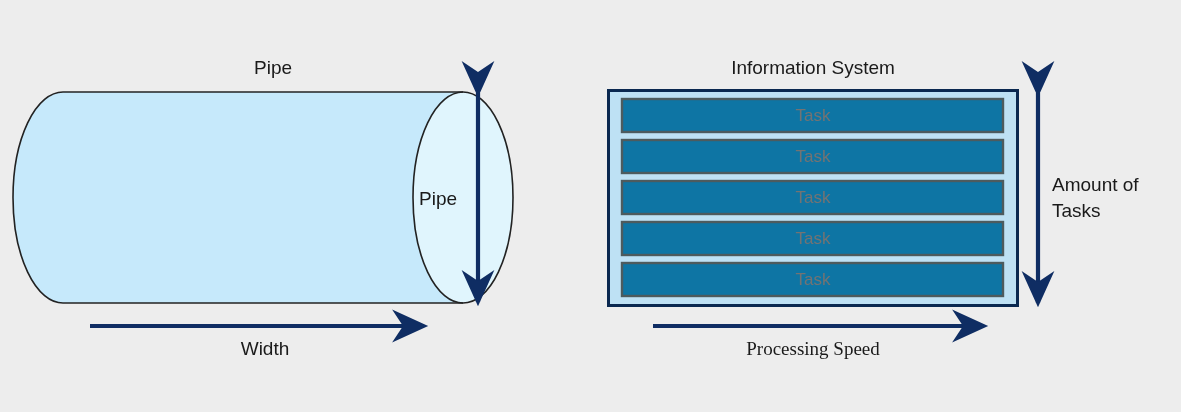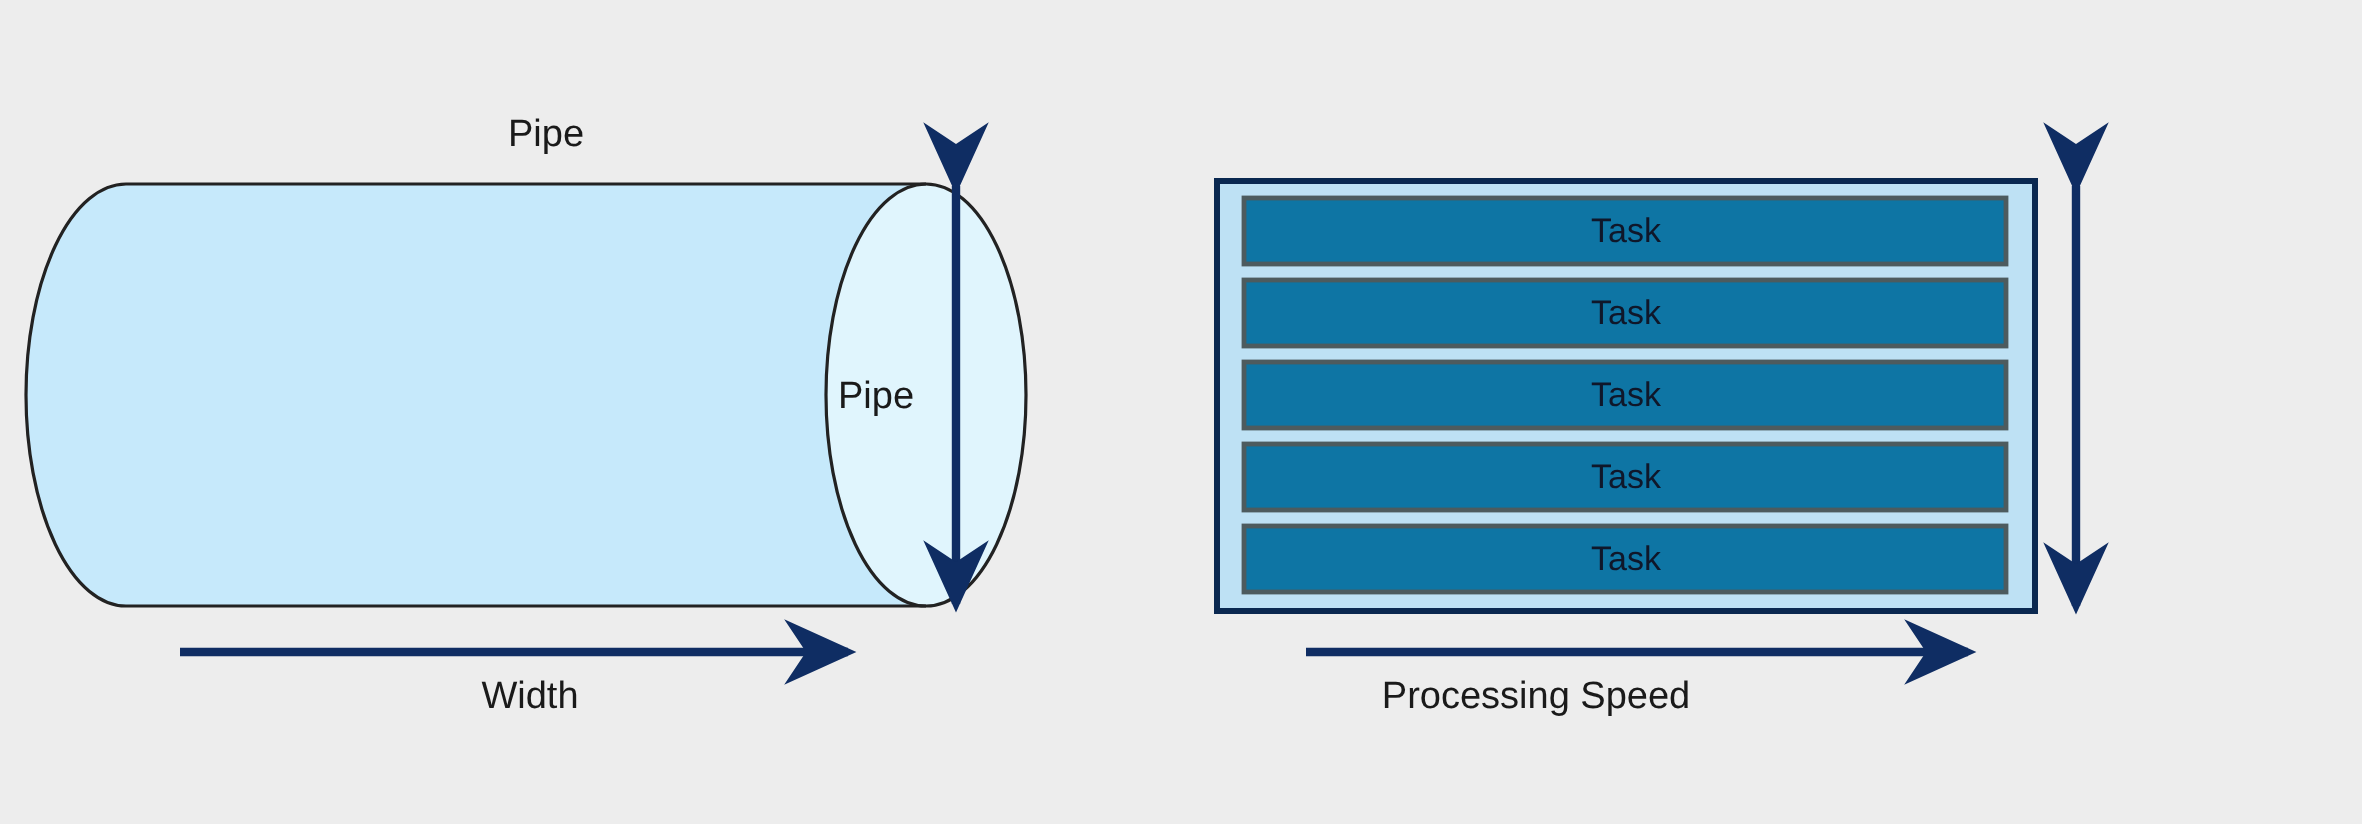--- a/index.html
+++ b/index.html
@@ -34,21 +34,21 @@
     line-height: 1.22;
   }
   .caption-center {
     transform: translateX(-50%);
     text-align: center;
   }
   .task-label {
     position: absolute;
     font-family: "Liberation Sans", sans-serif;
     font-size: 17px;
-    color: #0f172a;
+    color: #737373;
     white-space: nowrap;
     transform: translate(-50%, -50%);
   }
   .axis-label {
     position: absolute;
     font-family: "Liberation Sans", sans-serif;
     font-size: 19px;
     color: #1A1A1A;
     white-space: nowrap;
   }
@@ -59,21 +59,21 @@
   }
   #amount-label {
     left: 1052px;
     top: 172px;
     font-size: 19px;
     line-height: 26px;
   }
   #pipe-title { left: 273px; top: 56px; }
   #is-title   { left: 813px; top: 56px; }
   #speed-label { left: 265px; top: 337px; }
-  #proc-speed-label { left: 768px; top: 337px; }
+  #proc-speed-label { left: 813px; top: 337px; font-family: Liberation Serif, serif; }
 </style>
 </head>
 <body>
 
 <div id="stage">
 
   <svg class="svg-layer" viewBox="0 0 1181 412" xmlns="http://www.w3.org/2000/svg">
     <defs>
       <marker id="arrowhead-right" markerWidth="9" markerHeight="9" refX="7.6" refY="4.5" orient="auto" markerUnits="strokeWidth">
         <path d="M0,0.6 L8.6,4.5 L0,8.4 L2.6,4.5 Z" fill="#0F2D63"></path>
@@ -127,23 +127,28 @@
       <line x1="653" y1="326" x2="984" y2="326" stroke="#0F2D63" stroke-width="4.2" marker-end="url(#arrowhead-right)"></line>
     </g>
   </svg>
 
   <div class="caption caption-center" id="pipe-title">Pipe</div>
 
   <div class="axis-label" id="width-label">Pipe</div>
 
   <div class="caption caption-center" id="speed-label">Width</div>
 
+  <div class="caption caption-center" id="is-title">Information System</div>
 
   <div class="task-label" style="left:813px; top:116px;">Task</div>
   <div class="task-label" style="left:813px; top:157px;">Task</div>
   <div class="task-label" style="left:813px; top:198px;">Task</div>
   <div class="task-label" style="left:813px; top:239px;">Task</div>
   <div class="task-label" style="left:813px; top:280px;">Task</div>
 
+  <div class="axis-label" id="amount-label">
+    <span>Amount of</span><br>
+    <span>Tasks</span>
+  </div>
 
   <div class="caption caption-center" id="proc-speed-label">Processing Speed</div>
 
 </div>
 
 </body></html>

